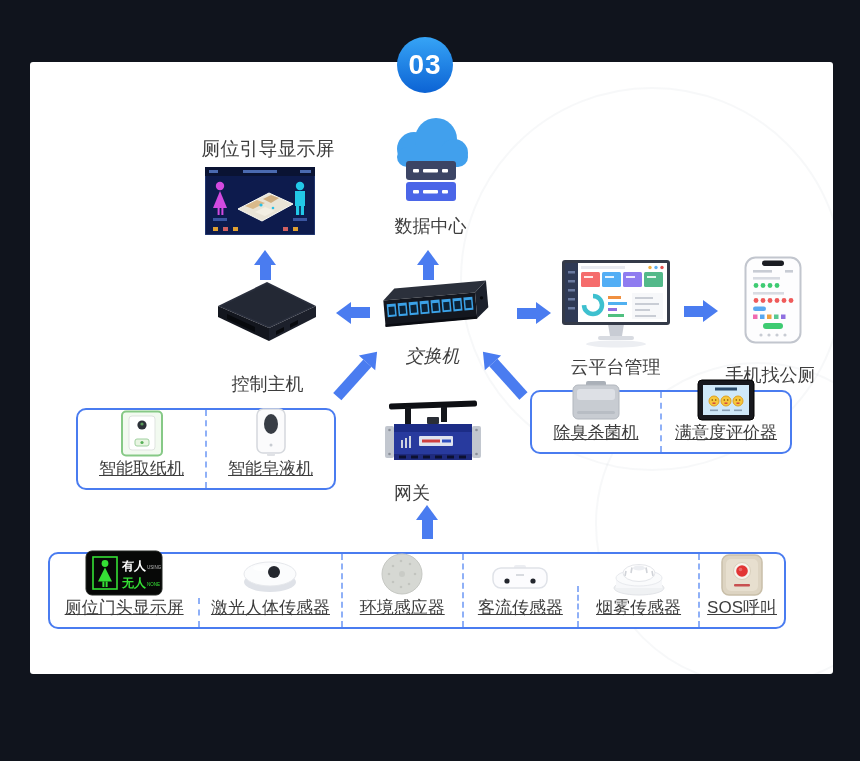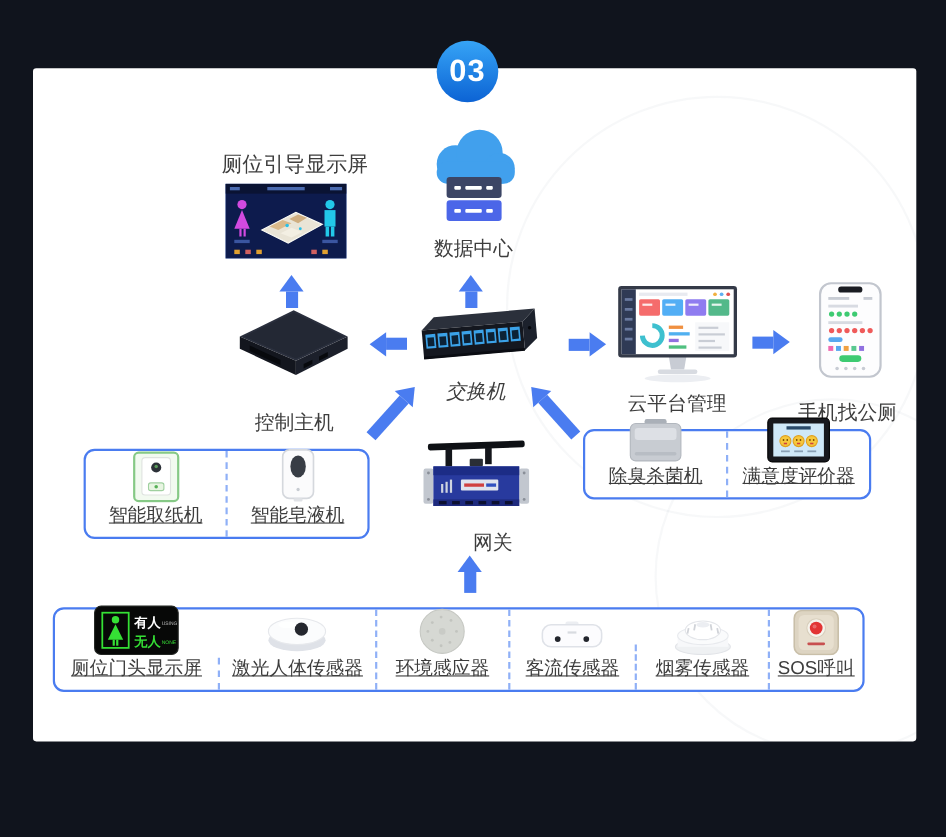--- a/index.html
+++ b/index.html
@@ -293,21 +293,21 @@
         <rect x="59" y="41.5" width="9" height="3" fill="#3050c0"></rect>
         <rect x="11" y="56" width="78" height="6" fill="#1e2a7e"></rect>
         <rect x="16" y="57.5" width="7" height="3" fill="#0c1030"></rect>
         <rect x="28" y="57.5" width="7" height="3" fill="#0c1030"></rect>
         <rect x="40" y="57.5" width="7" height="3" fill="#0c1030"></rect>
         <rect x="52" y="57.5" width="7" height="3" fill="#0c1030"></rect>
         <rect x="64" y="57.5" width="7" height="3" fill="#0c1030"></rect>
         <rect x="76" y="57.5" width="7" height="3" fill="#0c1030"></rect>
       </svg>
     </div>
-    <div class="label lbl-18" style="left:386px;top:419px;width:64px;">网关</div>
+    <div class="label lbl-18" style="left:350px;top:419px;width:64px;">网关</div>
 
     <div class="dev-box" style="left:500px;top:328px;width:262px;height:64px;">
       <div class="dev-cell" style="flex:1;">
         <div class="dev-icon">
           <svg width="50" height="40" viewBox="0 0 50 40">
             <rect x="15" y="0" width="20" height="6" rx="2" fill="#aab0b8"></rect>
             <rect x="2" y="4" width="46" height="34" rx="5" fill="#c8ccd2" stroke="#b2b7be"></rect>
             <rect x="6" y="8" width="38" height="11" rx="3" fill="#dde0e5"></rect>
             <rect x="6" y="30" width="38" height="3" rx="1.5" fill="#b8bdc4"></rect>
           </svg>

